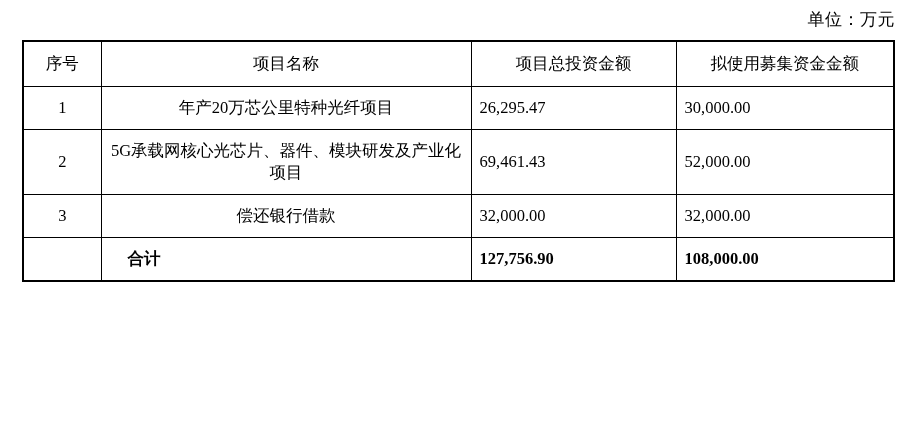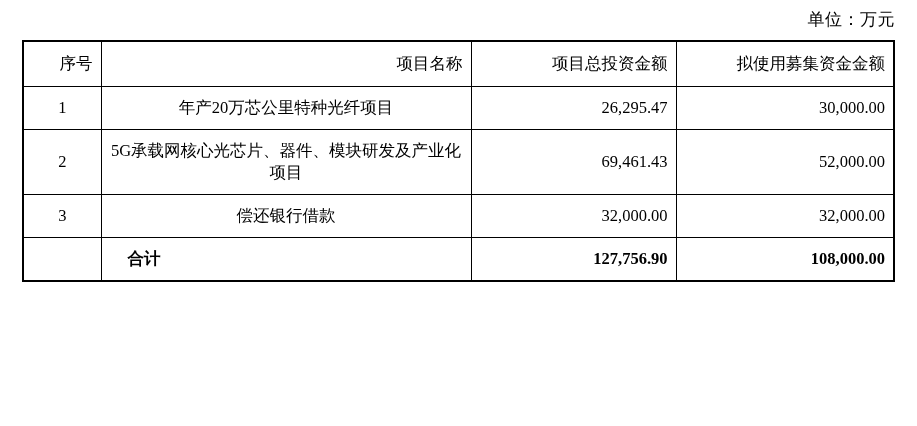--- a/index.html
+++ b/index.html
@@ -47,33 +47,32 @@
     line-height: 1.35;
     vertical-align: middle;
     font-weight: normal;
   }
   col.c-idx { width: 78px; }
   col.c-name { width: 370px; }
   col.c-total { width: 205px; }
   col.c-raise { width: 218px; }
 
   thead td {
-    text-align: right;
+    text-align: center;
     font-weight: bold;
     font-size: 17px;
     height: 36px;
   }
   td.idx {
     text-align: center;
   }
   td.name {
     text-align: center;
   }
   td.num {
-    text-align: right;
     padding-right: 10px;
   }
   tr.row-1 td { height: 34px; }
   tr.row-tall td { height: 56px; }
   tr.total td {
     font-weight: bold;
     height: 34px;
   }
   tr.total td.name {
     text-align: left;

